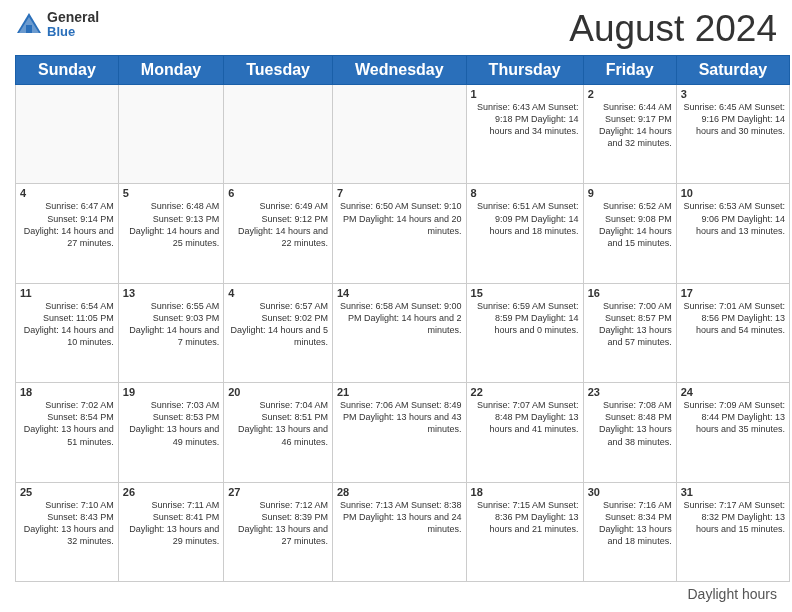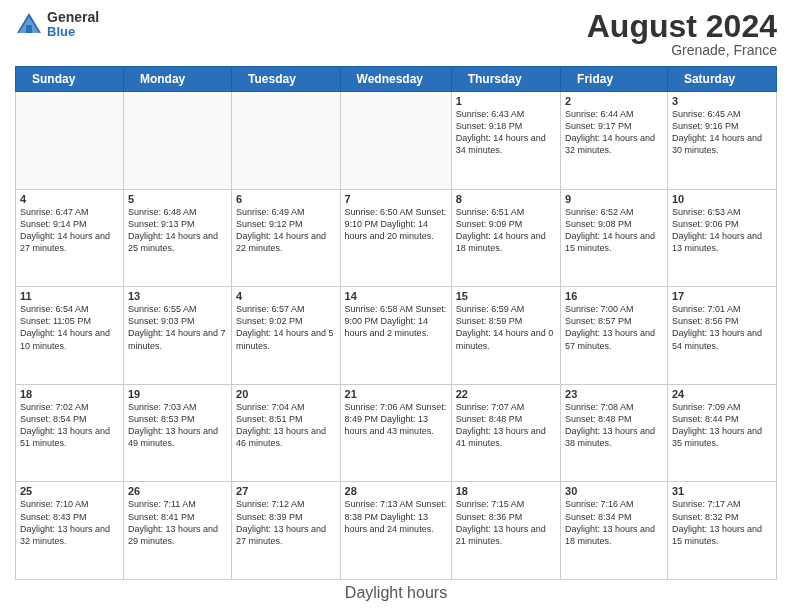--- a/index.html
+++ b/index.html
@@ -44,40 +44,40 @@
       color: #2a6fba;
     }
     .logo-icon {
       width: 28px;
       height: 28px;
     }
     .title-block {
       text-align: right;
     }
     .month-title {
-      font-size: 32px;
-      font-weight: bold;
+      font-size: 37px;
+      font-weight: normal;
       color: #333;
       line-height: 1;
     }
     .location {
       font-size: 14px;
       color: #555;
     }
     .calendar-table {
       width: 100%;
       border-collapse: collapse;
       flex: 1;
     }
     .calendar-table th {
       background-color: #2a6fba;
       color: #fff;
-      font-size: 12px;
+      font-size: 16px;
       font-weight: bold;
-      padding: 5px 16px;
+      padding: 5px 22px;
       text-align: left;
       border: 1px solid #1a5fa8;
     }
     .calendar-table td {
       border: 1px solid #ccc;
       vertical-align: top;
       padding: 3px 4px;
       width: 113px;
       height: 82px;
       font-size: 9.5px;
@@ -90,47 +90,47 @@
     .day-number {
       font-size: 11px;
       font-weight: bold;
       margin-bottom: 1px;
       display: block;
     }
     .day-info {
       font-size: 9px;
       line-height: 1.35;
       color: #333;
+      text-align: right;
     }
     .footer-note {
-      font-size: 16px;
+      font-size: 14px;
       color: #555;
       margin-top: 4px;
-      text-align: center;
+      text-align: right;
     }
   </style>
 </head>
 <body>
 
 <div class="page">
   <div class="header">
     <div class="logo">
       <svg class="logo-icon" viewBox="0 0 28 28">
         <polygon points="14,2 26,22 2,22" fill="#2a6fba"></polygon>
         <polygon points="14,6 24,22 4,22" fill="#fff" opacity="0.3"></polygon>
         <rect x="11" y="14" width="6" height="8" fill="#2a6fba"></rect>
       </svg>
       <div class="logo-text">
         <span class="logo-general">General</span>
         <span class="logo-blue">Blue</span>
       </div>
     </div>
     <div class="title-block">
       <div class="month-title">August 2024</div>
-      <div class="location">Grenade, France</div>
     </div>
   </div>
 
   <table class="calendar-table">
     <thead>
       <tr>
         <th>Sunday</th>
         <th>Monday</th>
         <th>Tuesday</th>
         <th>Wednesday</th>

